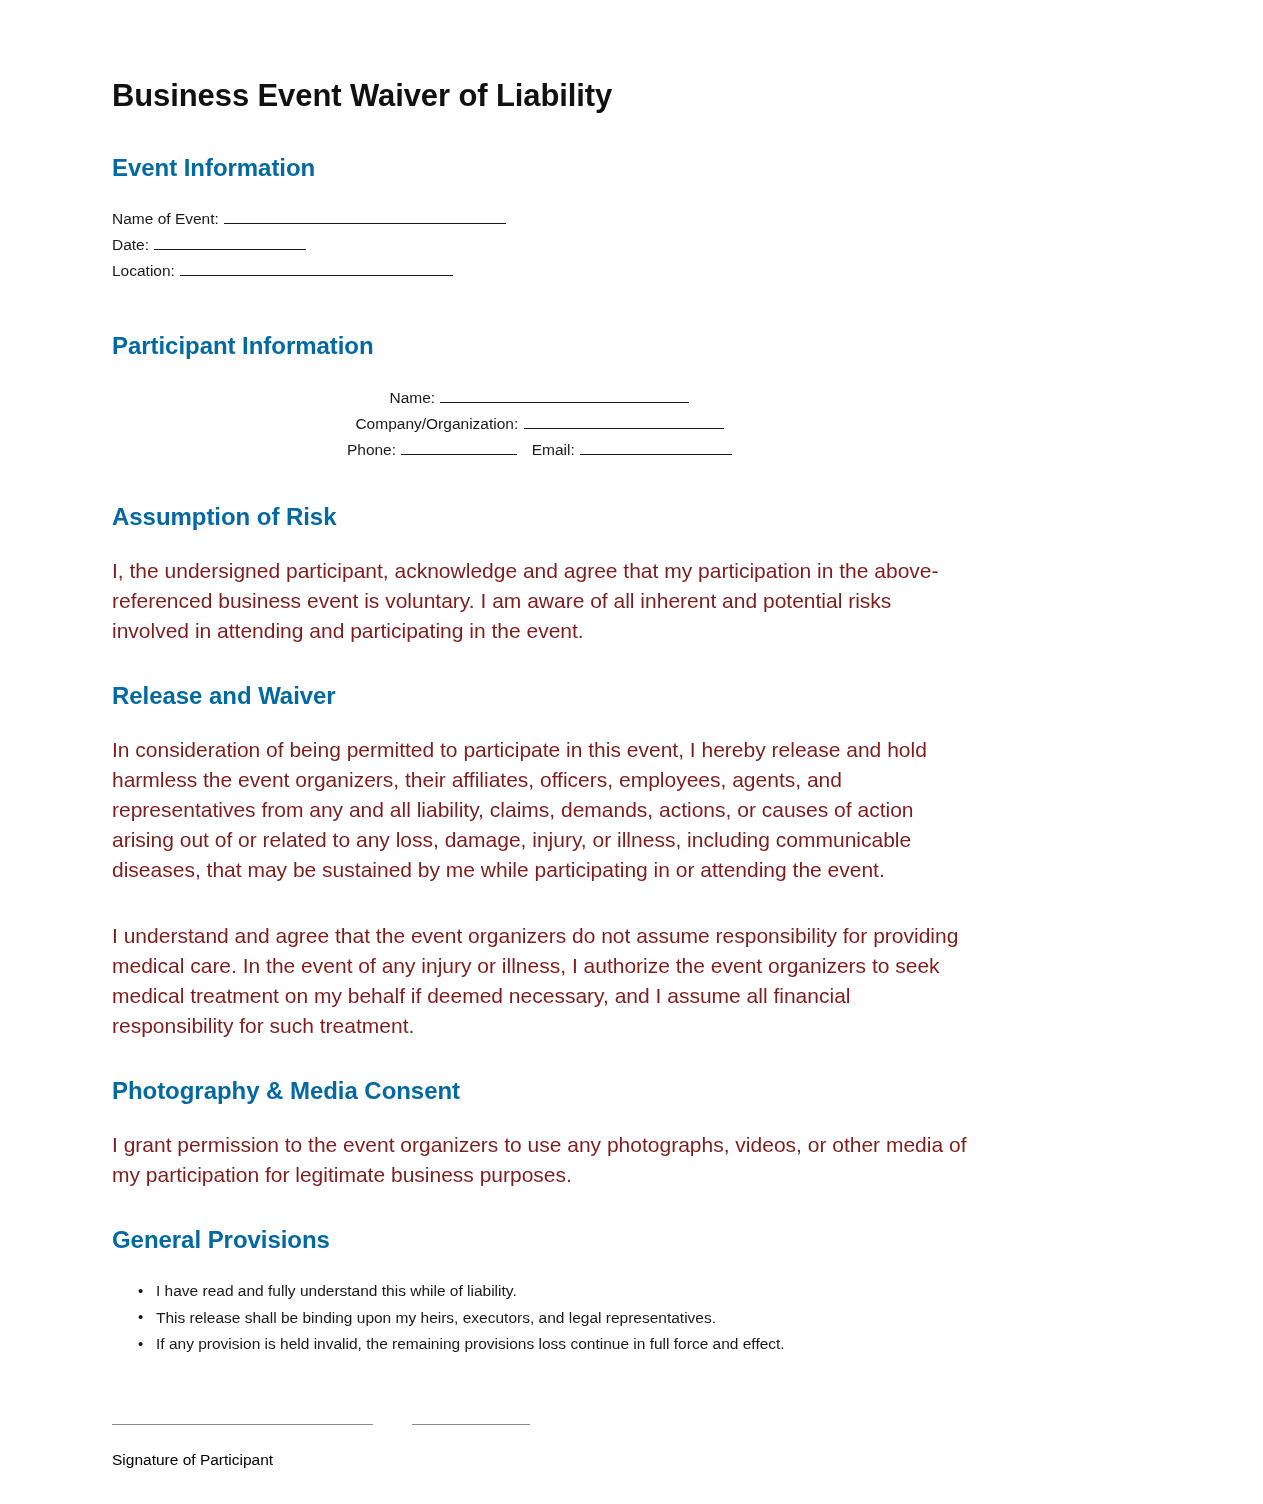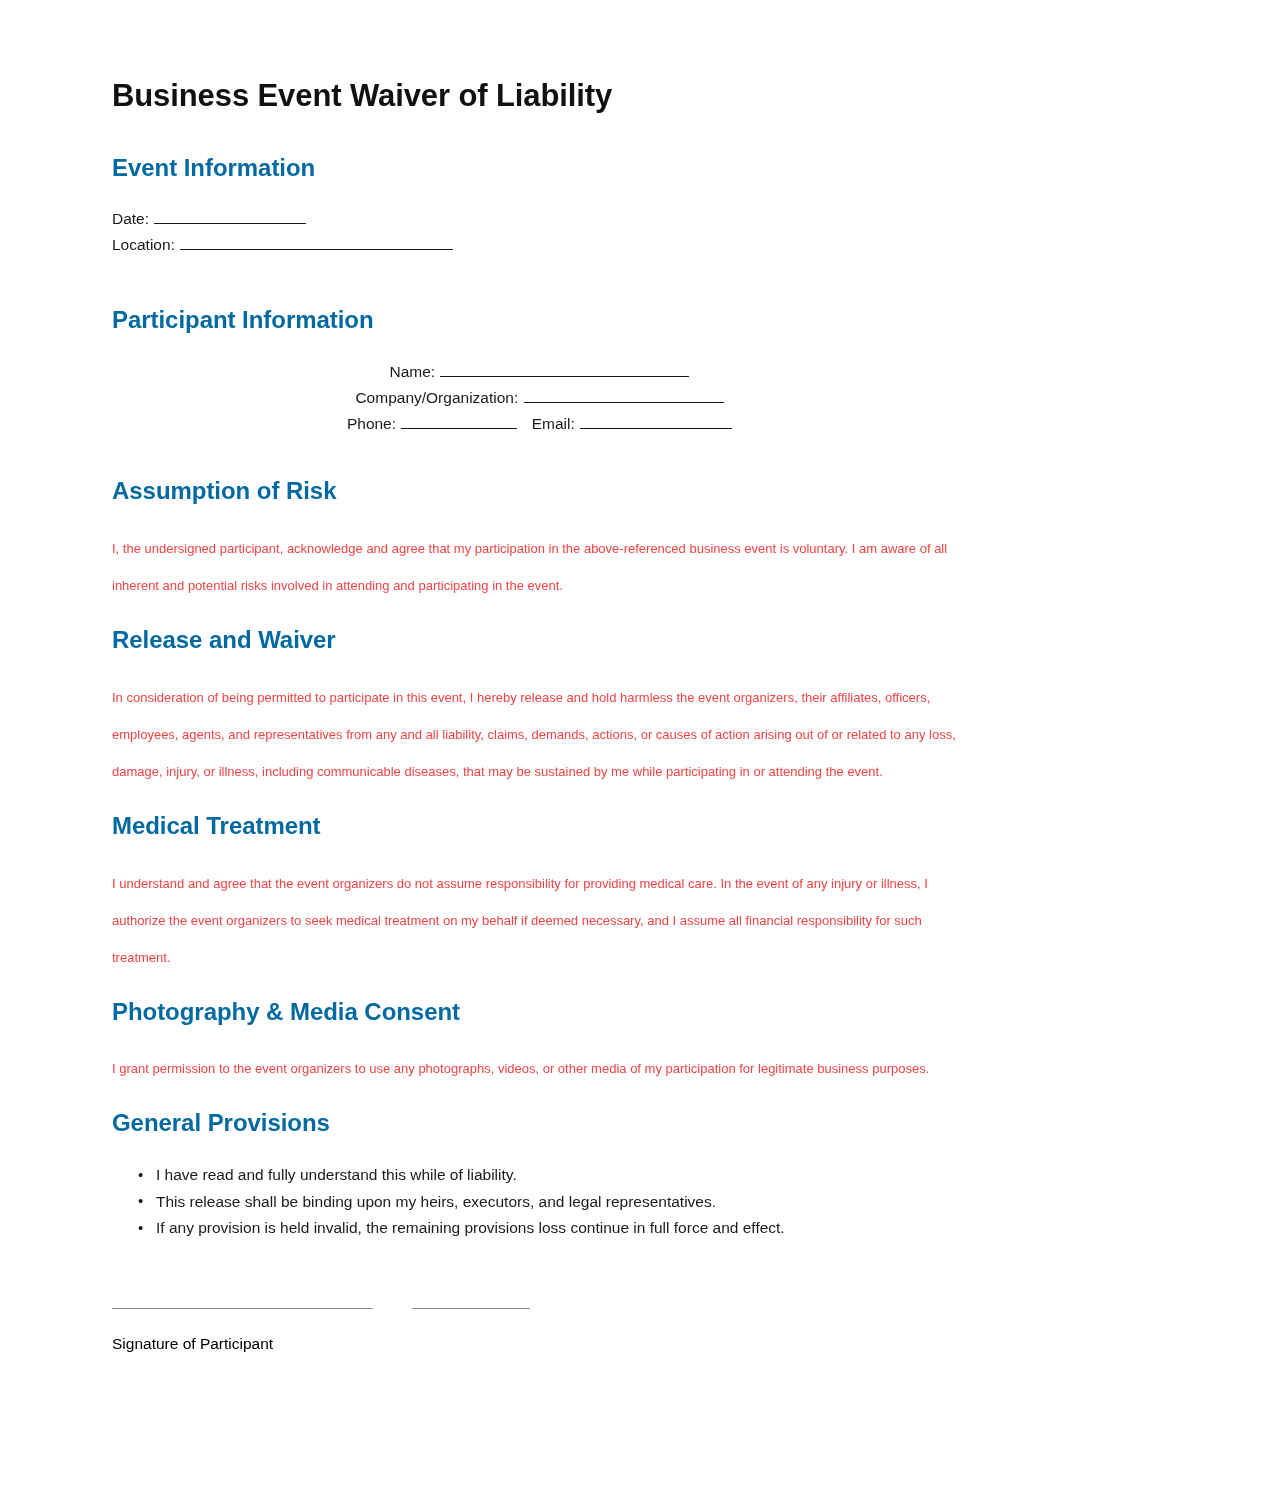--- a/index.html
+++ b/index.html
@@ -38,21 +38,21 @@
     font-weight: bold;
     line-height: 1.2;
     letter-spacing: -0.05px;
     margin: 0 0 24px 0;
     color: #0369a1;
   }
   .section {
     margin-bottom: 0;
   }
   .section + .section {
-    margin-top: 22px;
+    margin-top: 36px;
   }
 
   
   .field-list {
     margin: 0 0 48px 0;
   }
   .field-row {
     font-size: 15.5px;
     line-height: 26px;
     color: #1a1a1a;
@@ -68,24 +68,24 @@
   }
   .blank.w-xl  { width: 282px; }
   .blank.w-lg  { width: 273px; }
   .blank.w-mdl { width: 249px; }
   .blank.w-md  { width: 200px; }
   .blank.w-sm  { width: 152px; }
   .blank.w-xs  { width: 116px; }
 
   
   p.body-text {
-    font-size: 13px;
-    line-height: 37px;
+    font-size: 21px;
+    line-height: 30px;
     margin: 0 0 10px 0;
-    color: #ef4444;
+    color: #7f1d1d;
     max-width: 1033px;
     text-align: left;
   }
 
   
   ul.provisions {
     margin: 0;
     padding-left: 26px;
     list-style: none;
   }
@@ -134,20 +134,24 @@
 <body>
 
 <div class="page">
 
   <h1 class="doc-title">Business Event Waiver of Liability</h1>
 
   <div class="section" style="margin-top:0;">
     <h2 class="section-heading">Event Information</h2>
     <div class="field-list">
       <div class="field-row">
+        <span class="field-label">Name of Event:</span>
+        <span class="blank w-xl"></span>
+      </div>
+      <div class="field-row">
         <span class="field-label">Date:</span>
         <span class="blank w-sm"></span>
       </div>
       <div class="field-row">
         <span class="field-label">Location:</span>
         <span class="blank w-lg"></span>
       </div>
     </div>
   </div>
 
@@ -175,21 +179,20 @@
     <h2 class="section-heading">Assumption of Risk</h2>
     <p class="body-text">I, the undersigned participant, acknowledge and agree that my participation in the above-referenced business event is voluntary. I am aware of all inherent and potential risks involved in attending and participating in the event.</p>
   </div>
 
   <div class="section">
     <h2 class="section-heading">Release and Waiver</h2>
     <p class="body-text">In consideration of being permitted to participate in this event, I hereby release and hold harmless the event organizers, their affiliates, officers, employees, agents, and representatives from any and all liability, claims, demands, actions, or causes of action arising out of or related to any loss, damage, injury, or illness, including communicable diseases, that may be sustained by me while participating in or attending the event.</p>
   </div>
 
   <div class="section">
-    <h2 class="section-heading">Medical Treatment</h2>
     <p class="body-text">I understand and agree that the event organizers do not assume responsibility for providing medical care. In the event of any injury or illness, I authorize the event organizers to seek medical treatment on my behalf if deemed necessary, and I assume all financial responsibility for such treatment.</p>
   </div>
 
   <div class="section">
     <h2 class="section-heading">Photography &amp; Media Consent</h2>
     <p class="body-text">I grant permission to the event organizers to use any photographs, videos, or other media of my participation for legitimate business purposes.</p>
   </div>
 
   <div class="section">
     <h2 class="section-heading">General Provisions</h2>

